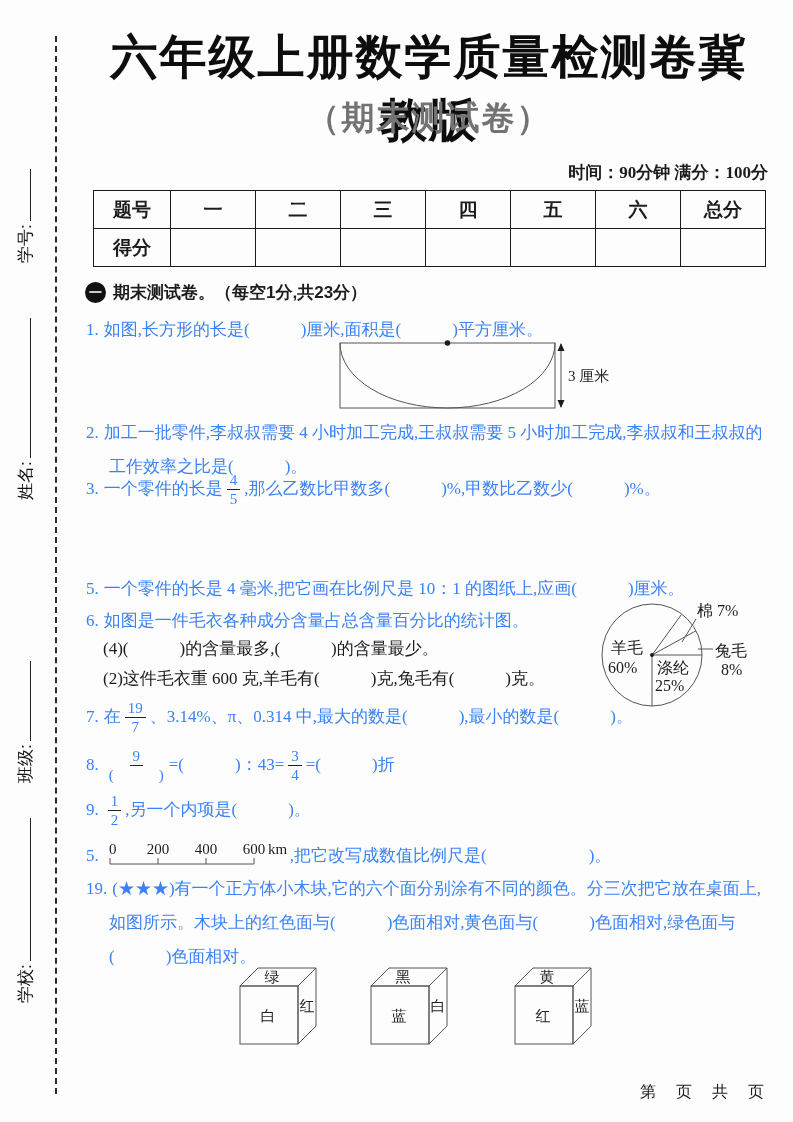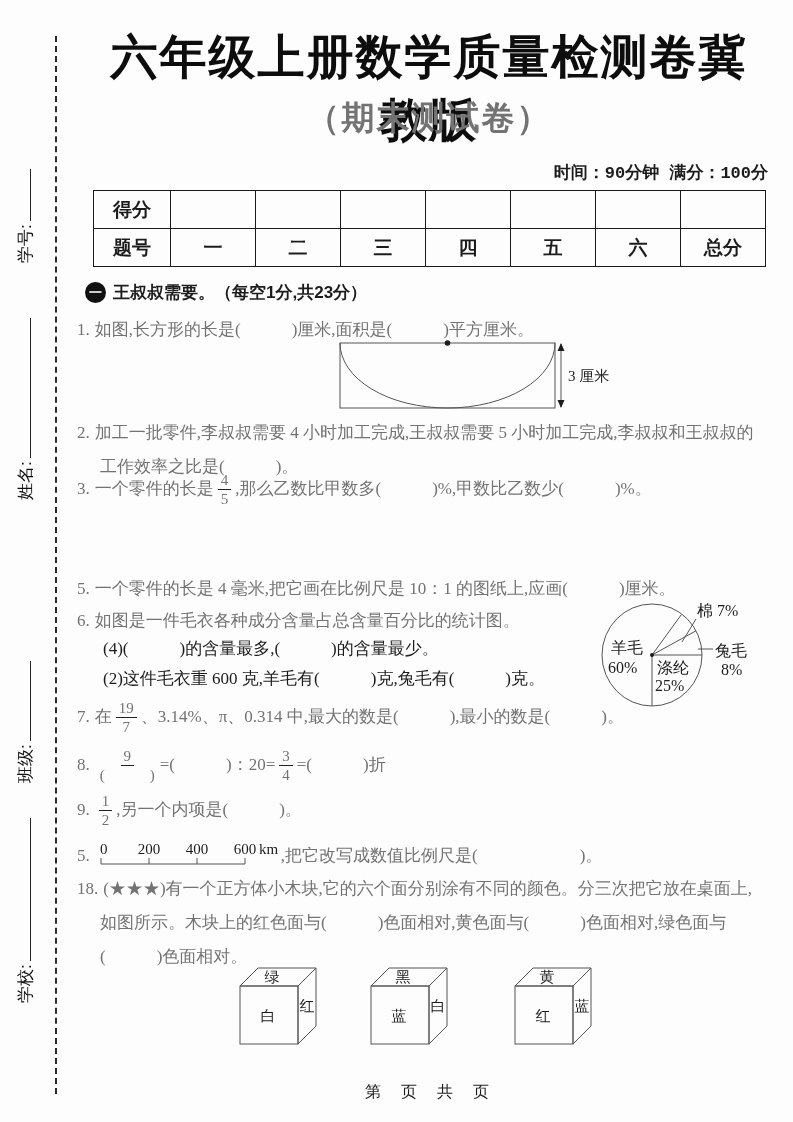--- a/index.html
+++ b/index.html
@@ -29,21 +29,21 @@
     font-family:"Liberation Sans", sans-serif; font-weight:bold;
     font-size:47px; letter-spacing:2px; color:#0d0d0d;
   }
   .subtitle {
     position:absolute; left:90px; width:678px; top:96px; text-align:center;
     font-family:Liberation Serif, serif; font-weight:bold;
     font-size:33px; letter-spacing:2px; color:#737373;
   }
   .meta {
     position:absolute; left:380px; width:388px; top:161px; text-align:right;
-    font-family:Liberation Mono, monospace; font-weight:600; font-size:17px;
+    font-family:Liberation Serif, serif; font-weight:600; font-size:17px;
   }
   
   table.score {
     position:absolute; left:93px; top:190px; width:673px;
     border-collapse:collapse; table-layout:fixed;
   }
   table.score td {
     border:1.6px solid #1a1a1a; height:38px; text-align:center;
     font-size:19px; font-weight:bold; font-family:"Liberation Serif", serif;
   }
@@ -53,42 +53,42 @@
     position:absolute; left:85px; top:281px; display:flex; align-items:center; gap:7px;
     font-family:"Liberation Sans", sans-serif; font-weight:bold; font-size:17px;
   }
   .badge {
     display:inline-flex; width:21px; height:21px; border-radius:50%;
     background:#111; color:#fff; align-items:center; justify-content:center;
     font-size:13px; flex:0 0 auto;
   }
   
   .q {
-    position:absolute; left:77px; width:690px;
-    font-size:17px; line-height:34px; color:#737373;
+    position:absolute; left:86px; width:690px;
+    font-size:17px; line-height:34px; color:#3b82f6;
   }
   .q-block { padding-left:23px; text-indent:-23px; }
   .qno { margin-right:5px; }
   .q-flex { display:flex; align-items:center; white-space:pre; }
   .q-sub { position:absolute; left:103px; width:500px; font-size:17px; line-height:30px; }
   .frac {
     display:inline-flex; flex-direction:column; align-items:center;
     font-size:15px; line-height:1.2; margin:0 4px; vertical-align:middle;
   }
   .fnum { border-bottom:1.4px solid #222; padding:0 3px; text-align:center; }
   .fden { padding:0 1px; }
   
   svg { position:absolute; overflow:visible; }
   svg .thin { stroke:#555; stroke-width:1; fill:none; }
   svg text { fill:#1c1c1c; font-family:"Liberation Serif", serif; }
   svg .fill { fill:#1c1c1c; stroke:none; }
   .scalebar { position:static; flex:0 0 auto; margin:0 4px; }
   
   .footer {
-    position:absolute; left:90px; width:676px; top:1082px; text-align:center;
+    position:absolute; left:90px; width:676px; top:1082px; text-align:right;
     font-size:16px; letter-spacing:2px;
   }
 </style>
 </head>
 <body>
 
 <div class="page">
 
   <div class="cutline"></div>
   <div class="margin-item" style="top:263px">
@@ -103,46 +103,46 @@
   <div class="margin-item" style="top:1003px">
     <span>学校:</span><span class="blank-line" style="width:143px"></span>
   </div>
 
   <div class="title">六年级上册数学质量检测卷冀教版</div>
   <div class="subtitle">（期末测试卷）</div>
   <div class="meta">时间：90分钟  满分：100分</div>
 
   <table class="score">
     <tbody>
-      <tr>
-        <td class="first">得分</td>
-        <td></td>
-        <td></td>
-        <td></td>
-        <td></td>
-        <td></td>
-        <td></td>
-        <td></td>
-      </tr>
       <tr>
         <td class="first">题号</td>
         <td>一</td>
         <td>二</td>
         <td>三</td>
         <td>四</td>
         <td>五</td>
         <td>六</td>
         <td>总分</td>
       </tr>
+      <tr>
+        <td class="first">得分</td>
+        <td></td>
+        <td></td>
+        <td></td>
+        <td></td>
+        <td></td>
+        <td></td>
+        <td></td>
+      </tr>
     </tbody>
   </table>
 
   <div class="section-head">
     <span class="badge">一</span>
-    <span>王叔叔需要。（每空1分,共23分）</span>
+    <span>期末测试卷。（每空1分,共23分）</span>
   </div>
 
   <div class="q q-block" style="top:313px">
     <span class="qno">1.</span><span>如图,长方形的长是(　　　)厘米,面积是(　　　)平方厘米。</span>
   </div>
 
   <svg style="left:335px; top:337px;" width="300" height="80" viewBox="0 0 300 80">
     <rect class="thin" x="5" y="6" width="215" height="65"></rect>
     <path class="thin" d="M 5 6 A 107.5 65 0 0 0 220 6"></path>
     <circle class="fill" cx="112.5" cy="6" r="2.8"></circle>
@@ -187,21 +187,21 @@
     <text x="23" y="81" font-size="16">60%</text>
     <text x="72" y="81" font-size="16">涤纶</text>
     <text x="70" y="99" font-size="16">25%</text>
   </svg>
 
   <div class="q q-flex" style="top:695px; height:44px">
     <span class="qno">7.</span><span>在</span><span class="frac"><span class="fnum">19</span><span class="fden">7</span></span><span>、3.14%、π、0.314 中,最大的数是(　　　),最小的数是(　　　)。</span>
   </div>
 
   <div class="q q-flex" style="top:742px; height:46px">
-    <span class="qno">8.</span><span class="frac"><span class="fnum">9</span><span class="fden">(　　　)</span></span><span>=(　　　)：20=</span><span class="frac"><span class="fnum">3</span><span class="fden">4</span></span><span>=(　　　)折</span>
+    <span class="qno">8.</span><span class="frac"><span class="fnum">9</span><span class="fden">(　　　)</span></span><span>=(　　　)：43=</span><span class="frac"><span class="fnum">3</span><span class="fden">4</span></span><span>=(　　　)折</span>
   </div>
 
   <div class="q q-flex" style="top:787px; height:46px">
     <span class="qno">9.</span><span class="frac"><span class="fnum">1</span><span class="fden">2</span></span><span>,另一个内项是(　　　)。</span>
   </div>
 
   <div class="q q-flex" style="top:838px; height:36px">
     <span class="qno">5.</span><svg class="scalebar" width="178" height="30" viewBox="0 0 178 30">
       <text x="1" y="13" font-size="15">0</text>
       <text x="50" y="13" font-size="15" text-anchor="middle">200</text>
@@ -210,21 +210,21 @@
       <text x="160" y="13" font-size="15">km</text>
       <line class="thin" x1="2" y1="23" x2="146" y2="23"></line>
       <line class="thin" x1="2" y1="17" x2="2" y2="23"></line>
       <line class="thin" x1="50" y1="17" x2="50" y2="23"></line>
       <line class="thin" x1="98" y1="17" x2="98" y2="23"></line>
       <line class="thin" x1="146" y1="17" x2="146" y2="23"></line>
     </svg><span>,把它改写成数值比例尺是(　　　　　　)。</span>
   </div>
 
   <div class="q q-block" style="top:872px">
-    <span class="qno">18.</span><span>(★★★)有一个正方体小木块,它的六个面分别涂有不同的颜色。分三次把它放在桌面上,如图所示。木块上的红色面与(　　　)色面相对,黄色面与(　　　)色面相对,绿色面与(　　　)色面相对。</span>
+    <span class="qno">19.</span><span>(★★★)有一个正方体小木块,它的六个面分别涂有不同的颜色。分三次把它放在桌面上,如图所示。木块上的红色面与(　　　)色面相对,黄色面与(　　　)色面相对,绿色面与(　　　)色面相对。</span>
   </div>
 
   <svg style="left:228px; top:953px;" width="380" height="100" viewBox="0 0 380 100">
 
     <rect class="thin" x="12" y="33" width="58" height="58"></rect>
     <polygon class="thin" points="12,33 30,15 88,15 70,33"></polygon>
     <polygon class="thin" points="70,33 88,15 88,73 70,91"></polygon>
     <text x="44" y="29" font-size="15" text-anchor="middle">绿</text>
     <text x="40" y="68" font-size="15" text-anchor="middle">白</text>
     <text x="79" y="58" font-size="15" text-anchor="middle">红</text>

